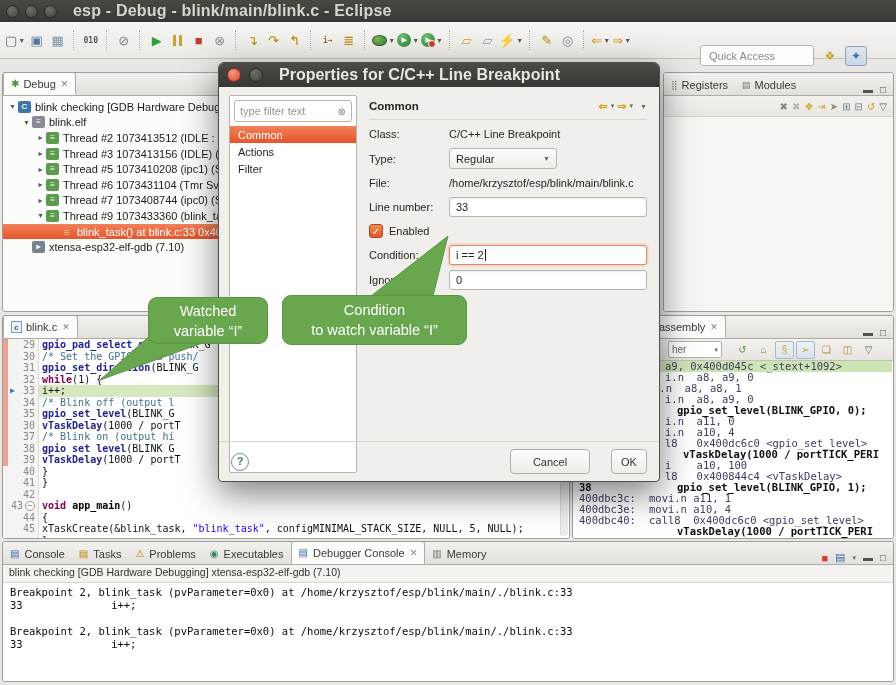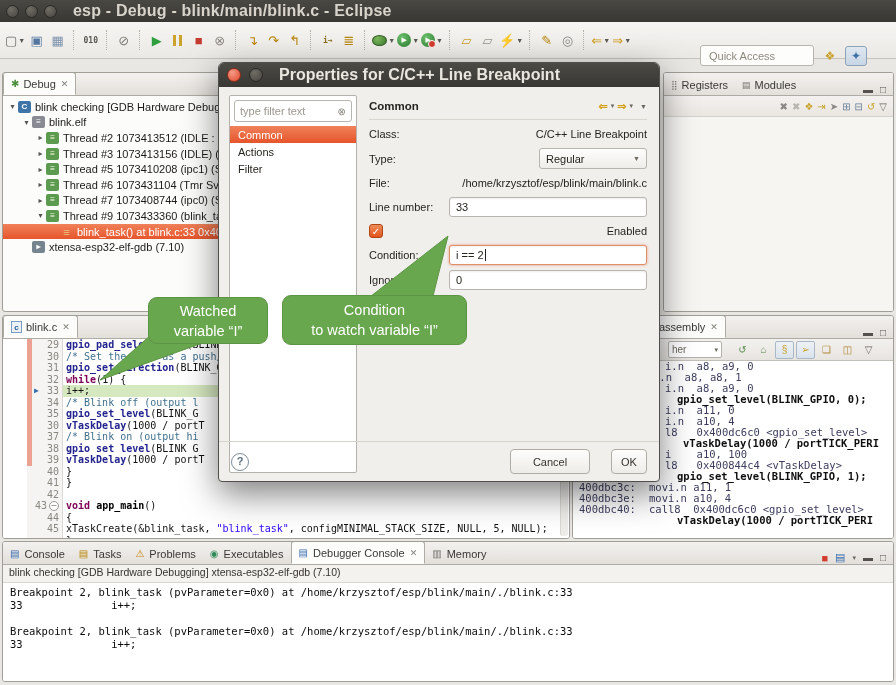--- a/index.html
+++ b/index.html
@@ -51,21 +51,21 @@
          text-align:center;font-weight:bold;}
   .ic-launch{background:#3f74a8;color:#fff;}
   .ic-elf{background:#8a8a94;color:#fff;}
   .ic-thread{background:#5c9a4f;color:#ffe;}
   .ic-frame{background:transparent;color:#e8c77d;font-size:11px;}
   .ic-gdb{background:#76848f;color:#fff;}
   
   .edbody{position:relative;font-family:"DejaVu Sans Mono",monospace;font-size:10px;background:#fff;height:100%;}
   .ed-line{height:11.5px;display:flex;align-items:center;white-space:pre;}
   .gut{width:36px;flex:none;background:#f5f4f2;border-right:1px solid #dcd9d4;color:#8a8781;text-align:right;
-       padding-right:3px;box-sizing:border-box;position:relative;height:100%;display:flex;align-items:center;justify-content:flex-end;margin-left:24px;}
+       padding-right:3px;box-sizing:border-box;position:relative;height:100%;display:flex;align-items:center;justify-content:flex-end;}
   .gut .dstrip{position:absolute;left:0;top:0;bottom:0;width:5px;background:#eba293;}
   .bpmark{position:absolute;left:7px;color:#3b6eaf;font-size:8px;}
   .fold{display:inline-block;width:8px;height:8px;border:1px solid #9a978f;border-radius:50%;color:#6a675f;
         font-size:8px;line-height:7px;text-align:center;margin-left:2px;background:#fff;}
   .code{flex:1;padding-left:3px;height:100%;display:flex;align-items:center;overflow:hidden;}
   .code.hl{background:#d6e8c0;}
   .tok-k{color:#7f0055;font-weight:bold;}
   .tok-c{color:#40708c;}
   .tok-s{color:#2a00ff;}
   .tok-f{color:#24248f;font-weight:bold;}
@@ -108,21 +108,21 @@
   .dclear{color:#8a8780;font-size:10px;}
   .dnav{height:17px;font-size:11px;display:flex;align-items:center;padding-left:8px;color:#26241f;}
   .dnav.sel{background:linear-gradient(#f0825a,#e6542b);color:#fff;}
   .dhead{position:absolute;left:150px;top:34px;right:12px;height:18px;display:flex;align-items:center;}
   .dhtitle{font-size:11.5px;font-weight:bold;color:#26241f;}
   .dharrows{margin-left:auto;display:flex;align-items:center;gap:3px;font-size:11px;}
   .garr{color:#d4a017;font-weight:bold;}
   .gdd{color:#6a675f;font-size:7px;}
   .dsep{position:absolute;left:150px;right:12px;top:56px;border-top:1px solid #d9d6d0;}
   .dform{position:absolute;left:150px;top:62px;right:12px;}
-  .frow{display:flex;align-items:center;margin-bottom:5px;font-size:11px;color:#26241f;min-height:18px;justify-content:space-between;}
+  .frow{display:flex;align-items:center;margin-bottom:5px;font-size:11px;color:#26241f;min-height:18px;}
   .flabel{width:80px;flex:none;}
   .fstatic{color:#26241f;}
   .tinput{flex:1;height:20px;border:1px solid #b8b5af;border-radius:3px;background:#fff;display:flex;
           align-items:center;padding:0 6px;font-size:11px;box-shadow:inset 0 1px 2px rgba(0,0,0,.07);box-sizing:border-box;}
   .tinput.focus{border-color:#dd8f68;box-shadow:0 0 3px rgba(232,99,58,.6), inset 0 1px 2px rgba(0,0,0,.05);}
   .caret{width:1px;height:12px;background:#222;margin-left:1px;}
   .combo{width:108px;height:21px;border:1px solid #b8b5af;border-radius:3px;
          background:linear-gradient(#fdfdfc,#efede9);display:flex;align-items:center;
          justify-content:space-between;padding:0 6px;font-size:11px;box-sizing:border-box;}
   .cb{width:14px;height:14px;border-radius:3px;background:linear-gradient(#f08c57,#e2551f);border:1px solid #b04618;
@@ -353,20 +353,24 @@
           <span class="asmico" style="color: rgb(92, 138, 79);">⌂</span>
           <span class="asmico on" style="color: rgb(201, 162, 44);">§</span>
           <span class="asmico on" style="color: rgb(201, 162, 44);">➢</span>
           <span class="asmico" style="color: rgb(176, 138, 58);">❏</span>
           <span class="asmico" style="color: rgb(176, 138, 58);">◫</span>
           <span class="asmico" style="color: rgb(106, 103, 95);">▽</span>
         </span>
     </div>
     <div class="asmbody" id="asm-body">
         <div class="asm-row">
+          <div class="hlbar"></div>
+          <span class="asm-a" style="left: 92px;">a9, 0x400d045c &lt;_stext+1092&gt;</span>
+        </div>
+        <div class="asm-row">
           <span class="asm-a" style="left: 92px;">i.n  a8, a9, 0</span>
         </div>
         <div class="asm-row">
           <span class="asm-a" style="left: 80px;">i.n  a8, a8, 1</span>
         </div>
         <div class="asm-row">
           <span class="asm-a" style="left: 92px;">i.n  a8, a9, 0</span>
         </div>
         <div class="asm-row">
           <span class="asm-src" style="left: 104px;">gpio_set_level(BLINK_GPIO, 0);</span>

